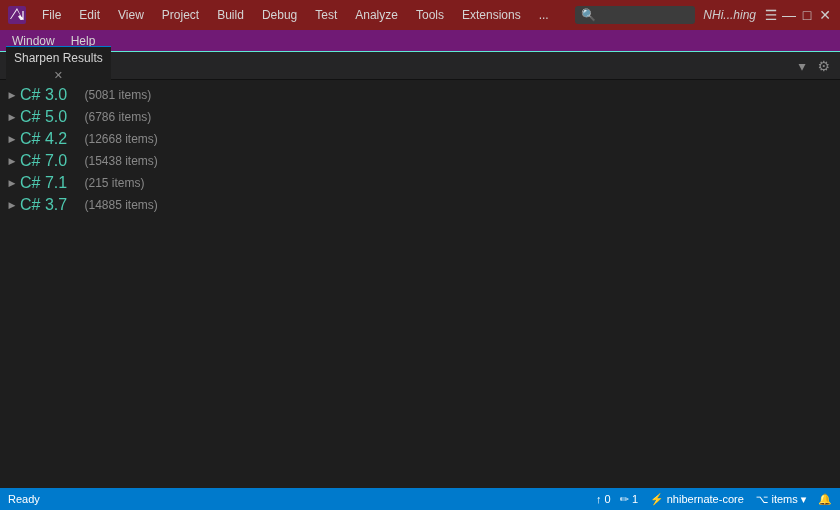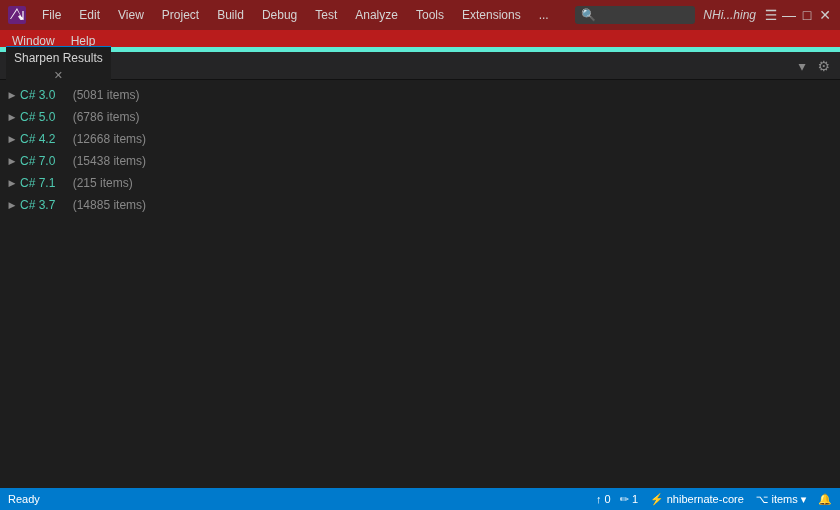--- a/index.html
+++ b/index.html
@@ -67,27 +67,27 @@
       display: flex;
       align-items: center;
       justify-content: center;
       color: #cccccc;
       font-size: 14px;
       cursor: pointer;
     }
 
     
     .menu-row {
-      background: #b91c1c;
+      background: #701a75;
       height: 22px;
       display: flex;
-      align-items: flex-start;
+      align-items: center;
       padding: 0 4px;
       flex-shrink: 0;
-      border-bottom: 5px solid #5eead4;
+      border-bottom: 1px solid #5eead4;
     }
 
     
     .panel-header {
       background: #252526;
       height: 28px;
       display: flex;
       align-items: center;
       padding: 0 6px;
       flex-shrink: 0;
@@ -143,21 +143,21 @@
       height: 16px;
       display: flex;
       align-items: center;
       justify-content: center;
       color: #888;
       font-size: 9px;
       flex-shrink: 0;
     }
     .tree-label-cs {
       color: #4ec9b0;
-      font-size: 12px;
+      font-size: 16px;
     }
     .tree-label-count {
       color: #888;
       font-size: 12px;
       margin-left: 14px;
     }
 
     
     .status-bar {
       height: 22px;

